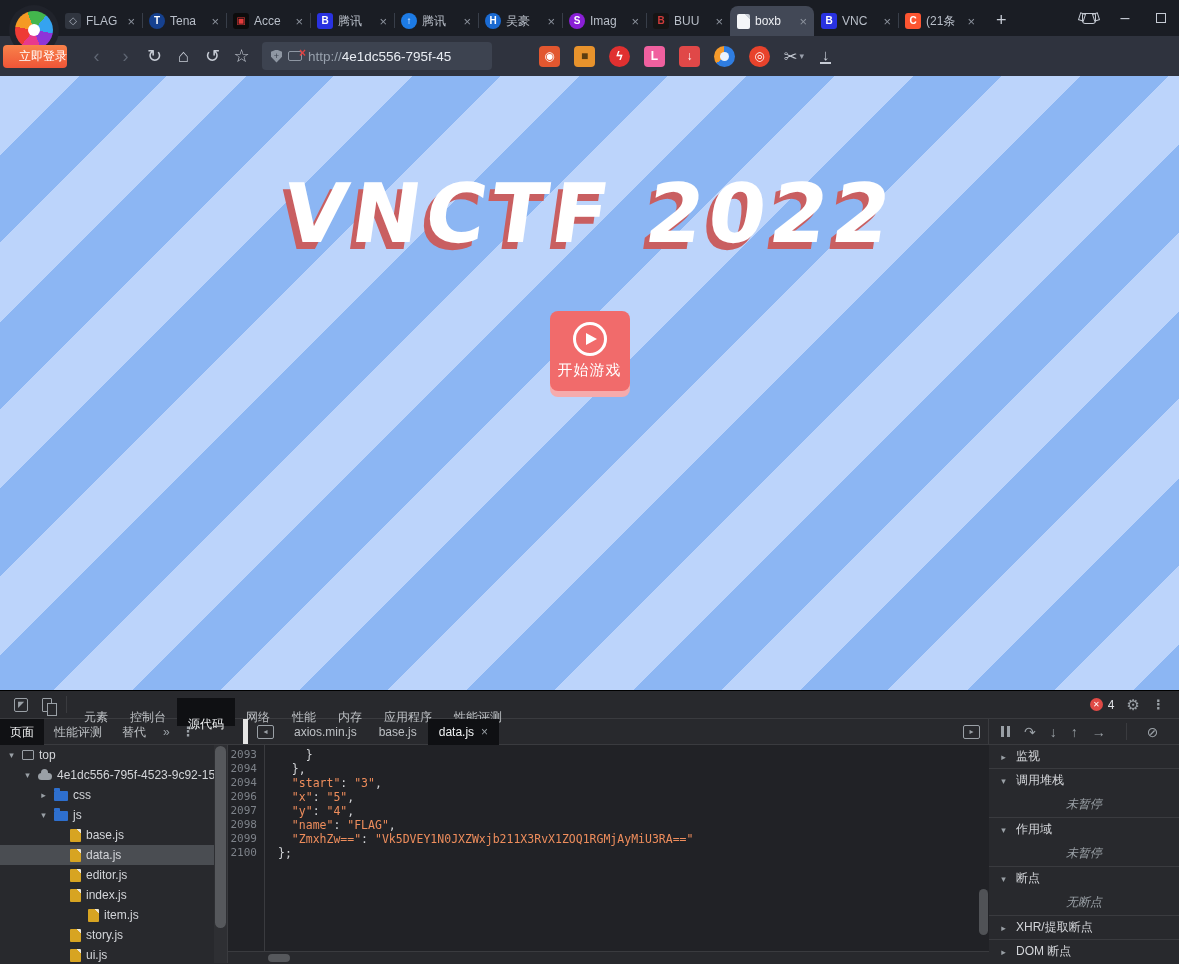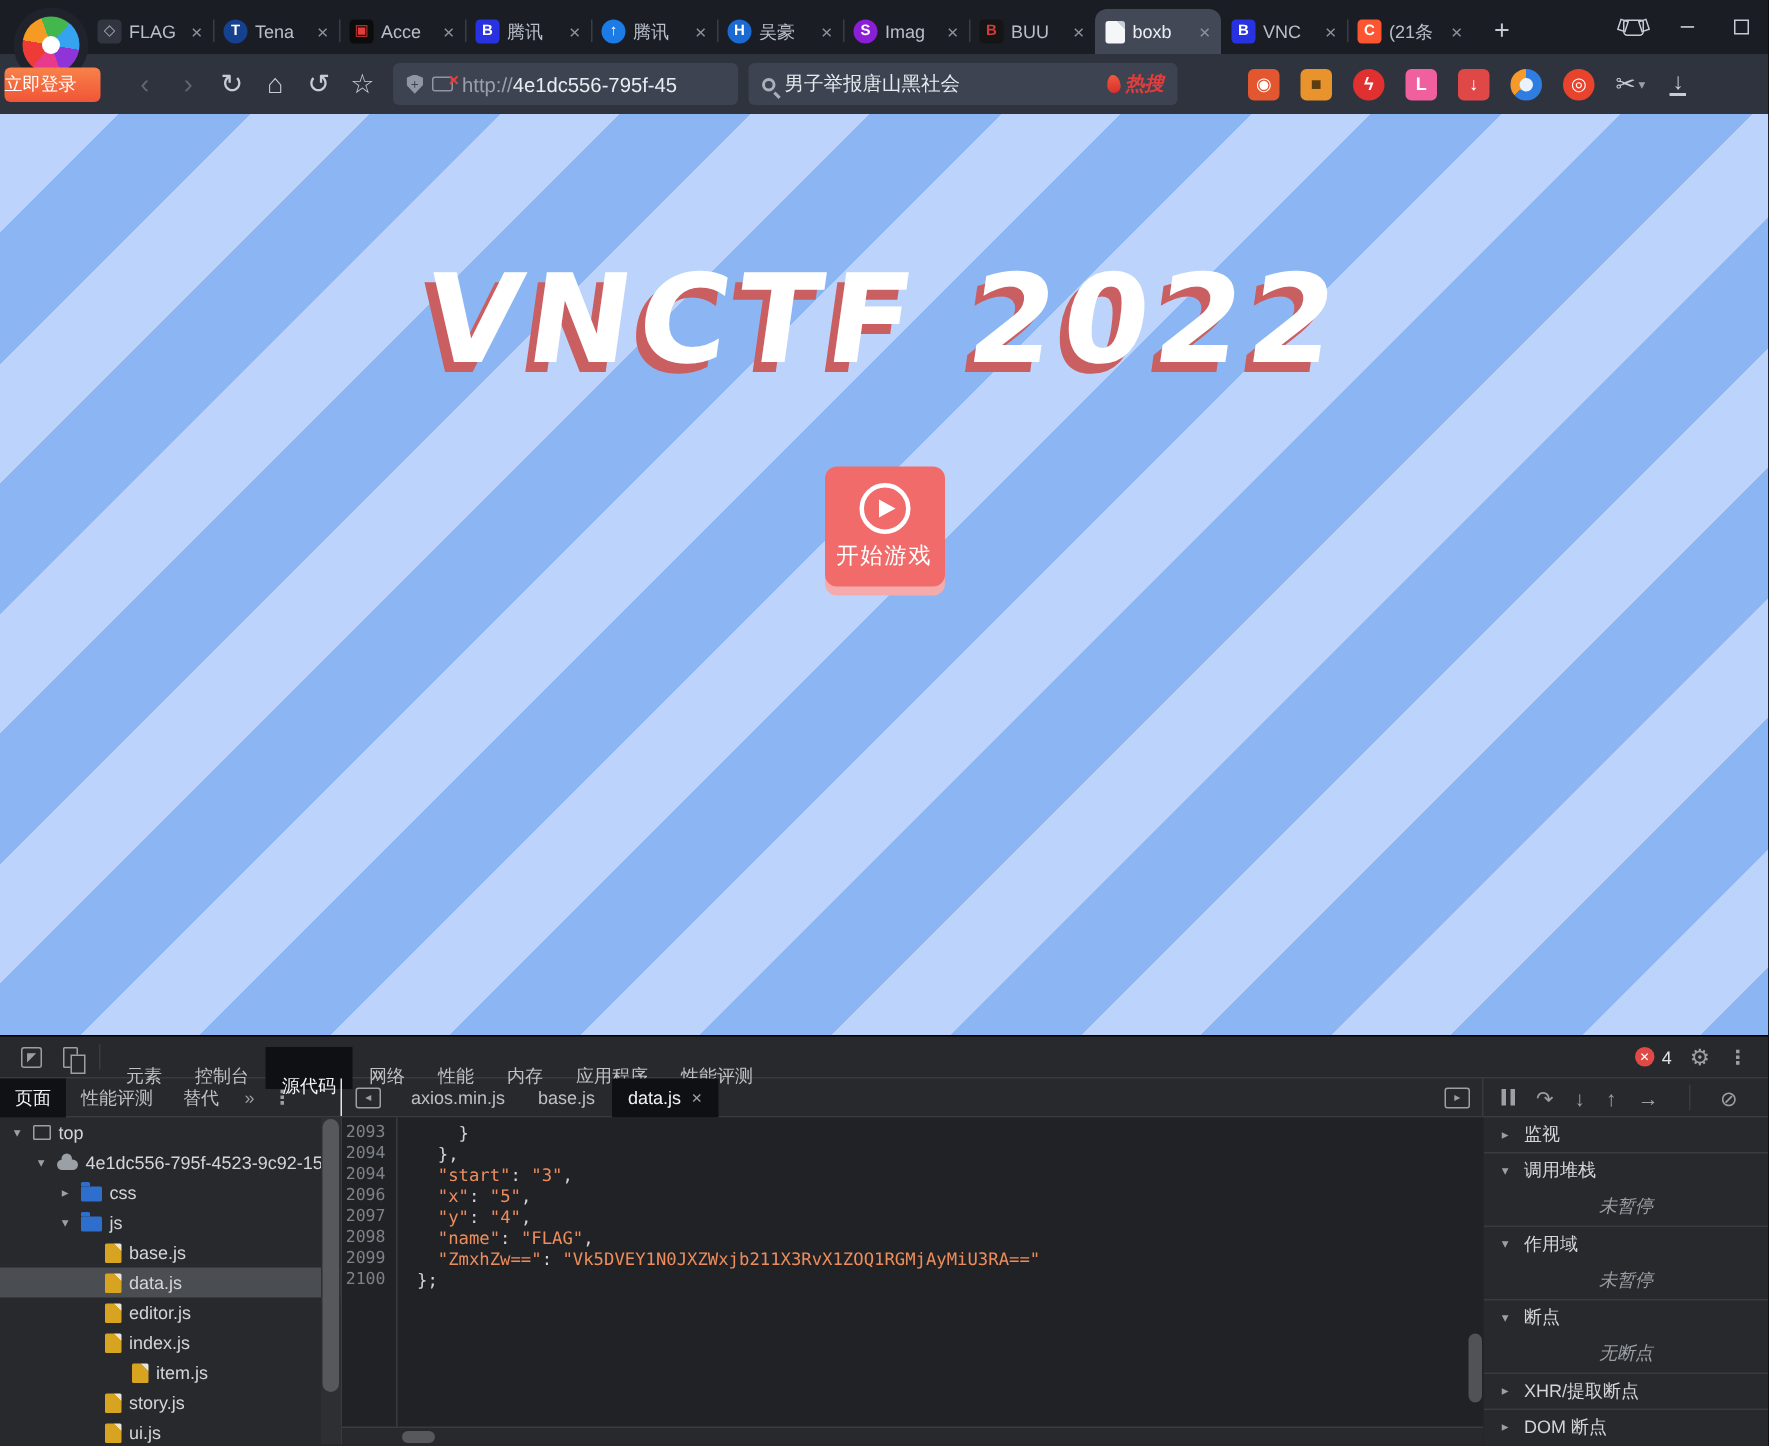--- a/index.html
+++ b/index.html
@@ -29,21 +29,21 @@
   .shirt::before{left:-4px;transform:rotate(18deg);}
   .shirt::after{right:-4px;transform:rotate(-18deg);}
 
   
   .logo{position:absolute;top:5px;left:9px;width:50px;height:50px;border-radius:50%;background:#20232b;
     display:flex;align-items:center;justify-content:center;z-index:5;}
   .pin{position:relative;width:38px;height:38px;border-radius:50%;
     background:conic-gradient(from -20deg,#43b64d 0 60deg,#35a3f0 0 120deg,#8f35d8 0 180deg,#e83a8c 0 240deg,#ee3b35 0 300deg,#f59a23 0 360deg);}
   .pin::after{content:"";position:absolute;left:13px;top:13px;width:12px;height:12px;border-radius:50%;background:#fff;}
   .loginbadge{position:absolute;top:45px;left:3px;z-index:6;width:64px;height:23px;line-height:23px;
-    background:linear-gradient(#f8824a,#f05537);border-radius:4px;color:#fff;font-size:12px;text-align:left;}
+    background:linear-gradient(#f8824a,#f05537);border-radius:4px;color:#fff;font-size:12px;text-align:right;}
 
   
   .toolbar{position:relative;height:40px;background:#2f333e;display:flex;align-items:center;padding-left:82px;}
   .navbtn{width:29px;height:30px;display:flex;align-items:center;justify-content:center;font-size:18px;color:#c7ccd5;}
   .navbtn.dim{color:#5f6673;}
   .field{height:28px;background:#3d4350;border-radius:4px;display:flex;align-items:center;padding:0 9px;gap:6px;overflow:hidden;}
   .urlfield{width:230px;margin-left:6px;flex:none;}
   .urltext{font-size:13.5px;white-space:nowrap;}
   .urltext .scheme{color:#98a1ad;}
   .urltext .host{color:#e9edf3;}
@@ -98,21 +98,21 @@
   .dtab.active{background:#0f1013;color:#f1f3f4;margin-top:14px;}
   .bar1right{margin-left:auto;display:flex;align-items:center;gap:12px;padding-right:6px;}
   .errbadge{display:flex;align-items:center;gap:5px;}
   .errcircle{width:13px;height:13px;border-radius:50%;background:#e04a46;color:#fff;font-size:8px;font-weight:bold;
     display:flex;align-items:center;justify-content:center;}
   .errcount{color:#dfe1e5;}
   .gear{color:#9aa0a6;font-size:15px;}
   .dotsv{color:#9aa0a6;font-size:13px;font-weight:bold;}
 
   .bar2{height:26px;display:flex;align-items:stretch;border-bottom:1px solid #3a3b3f;}
-  .bar2left{width:228px;flex:none;display:flex;align-items:center;border-right:1px solid #e5e5e5;}
+  .bar2left{width:248px;flex:none;display:flex;align-items:center;border-right:5px solid #e5e5e5;}
   .stab{padding:0 10px;height:26px;line-height:26px;color:#bdc0c4;flex:none;}
   .stab.active{background:#101114;color:#f1f3f4;}
   .moreglyph{color:#9aa0a6;padding:0 7px;font-size:12px;}
   .bar2files{flex:1;display:flex;align-items:center;border-right:1px solid #3a3b3f;min-width:0;}
   .collapsebox{width:17px;height:14px;border:1px solid #9aa0a6;border-radius:2px;display:flex;align-items:center;
     justify-content:center;font-size:8px;color:#9aa0a6;margin:0 9px;flex:none;}
   .ftab{padding:0 11px;height:26px;line-height:26px;color:#bdc0c4;display:flex;align-items:center;gap:7px;flex:none;}
   .ftab.active{background:#0f1013;color:#f1f3f4;}
   .ftab .x{color:#9aa0a6;}
   .expandbox{margin-left:auto;margin-right:8px;width:17px;height:14px;border:1px solid #9aa0a6;border-radius:2px;
@@ -240,28 +240,20 @@
         <span class="navbtn dim">›</span>
         <span class="navbtn">↻</span>
         <span class="navbtn">⌂</span>
         <span class="navbtn">↺</span>
         <span class="navbtn">☆</span>
       </div>
     <div class="field urlfield">
       <span class="shieldicon">+</span>
       <span class="camicon"></span>
       <span class="urltext"><span class="scheme">http://</span><span class="host">4e1dc556-795f-45</span></span>
-    </div>
-    <div class="field searchfield">
-      <span class="mag"></span>
-      <span class="stext">男子举报唐山黑社会</span>
-      <span class="hot">
-        <span class="flame"></span>
-        <span class="hotlabel">热搜</span>
-      </span>
     </div>
     <div class="extrow" id="extrow">
         <span class="ext extgrid">
           <span style="background: rgb(58, 186, 84);"></span>
           <span style="background: rgb(47, 125, 225);"></span>
           <span style="background: rgb(245, 184, 36);"></span>
           <span style="background: rgb(229, 75, 60);"></span>
         </span>
         <span class="ext" style="background: rgb(226, 87, 47); color: rgb(255, 255, 255);">◉</span>
         <span class="ext" style="background: rgb(232, 147, 44); color: rgb(92, 61, 16);">■</span>

